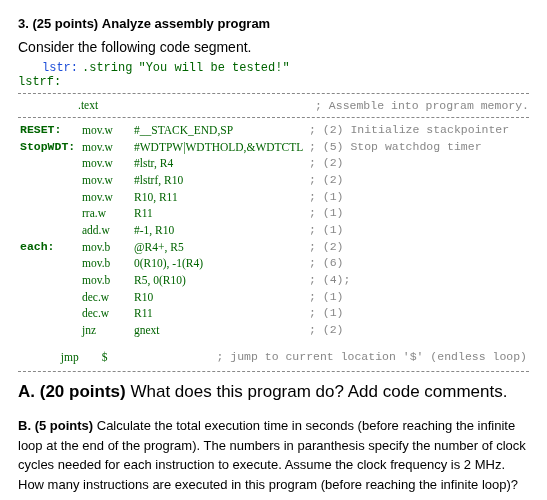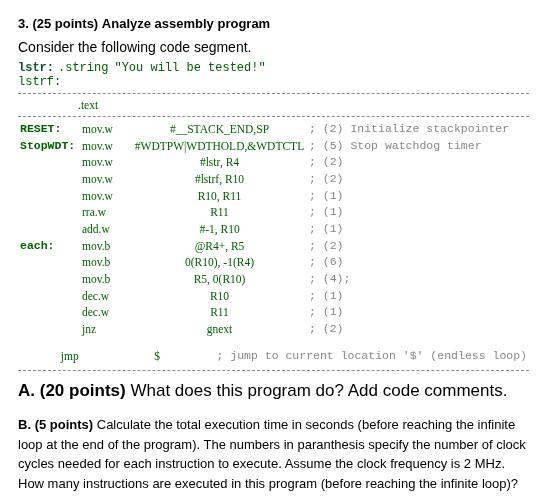--- a/index.html
+++ b/index.html
@@ -38,21 +38,21 @@
       margin-bottom: 4px;
     }
     .assembly-table td {
       padding: 0 2px;
       vertical-align: top;
       white-space: pre;
       line-height: 1.45;
     }
     .col-label { width: 62px; color: #1a1a1a; }
     .col-instr { width: 52px; color: #006400; }
-    .col-args  { width: 175px; color: #006400; text-align: center; }
+    .col-args  { width: 175px; color: #006400; }
     .col-comment { color: #888; }
     .jmp-row td { padding-top: 6px; }
     .part-a {
       font-size: 17px;
       margin-top: 10px;
       margin-bottom: 14px;
     }
     .part-b {
       font-size: 13px;
       margin-top: 6px;
@@ -70,33 +70,34 @@
   <span class="bold">(25 points)</span>
   <span class="bold">Analyze assembly program</span>
 </div>
 
 <div style="height:8px;"></div>
 
 <div class="intro-text">Consider the following code segment.</div>
 
 <div class="code-block">
   <div class="code-line">
-    <span style="color:#14532d;font-weight:bold;">lstr:</span>
+    <span style="color:#1d4ed8;font-weight:normal;margin-left:24px;">lstr:</span>
     <span style="color:#006400;margin-left:4px;">.string</span>
     <span style="color:#006400;margin-left:6px;">"You will be tested!"</span>
   </div>
   <div class="code-line">
     <span style="color:#006400;font-weight:normal;">lstrf:</span>
   </div>
 </div>
 
 <hr class="divider">
 
 <div style="display:flex; justify-content:space-between; font-family:'Courier New',monospace; font-size:11.5px; margin-bottom:0; padding: 1px 0;">
   <span style="margin-left:60px;" class="green">.text</span>
+  <span class="gray" style="margin-right:0;">; Assemble into program memory.</span>
 </div>
 
 <hr class="divider">
 
 <table class="assembly-table">
   <tbody id="asm-body">
   <tr>
         <td class="col-label" style="font-weight: bold; color: rgb(0, 100, 0);">RESET:</td>
         <td class="col-instr green">mov.w</td>
         <td class="col-args green">#__STACK_END,SP</td>

